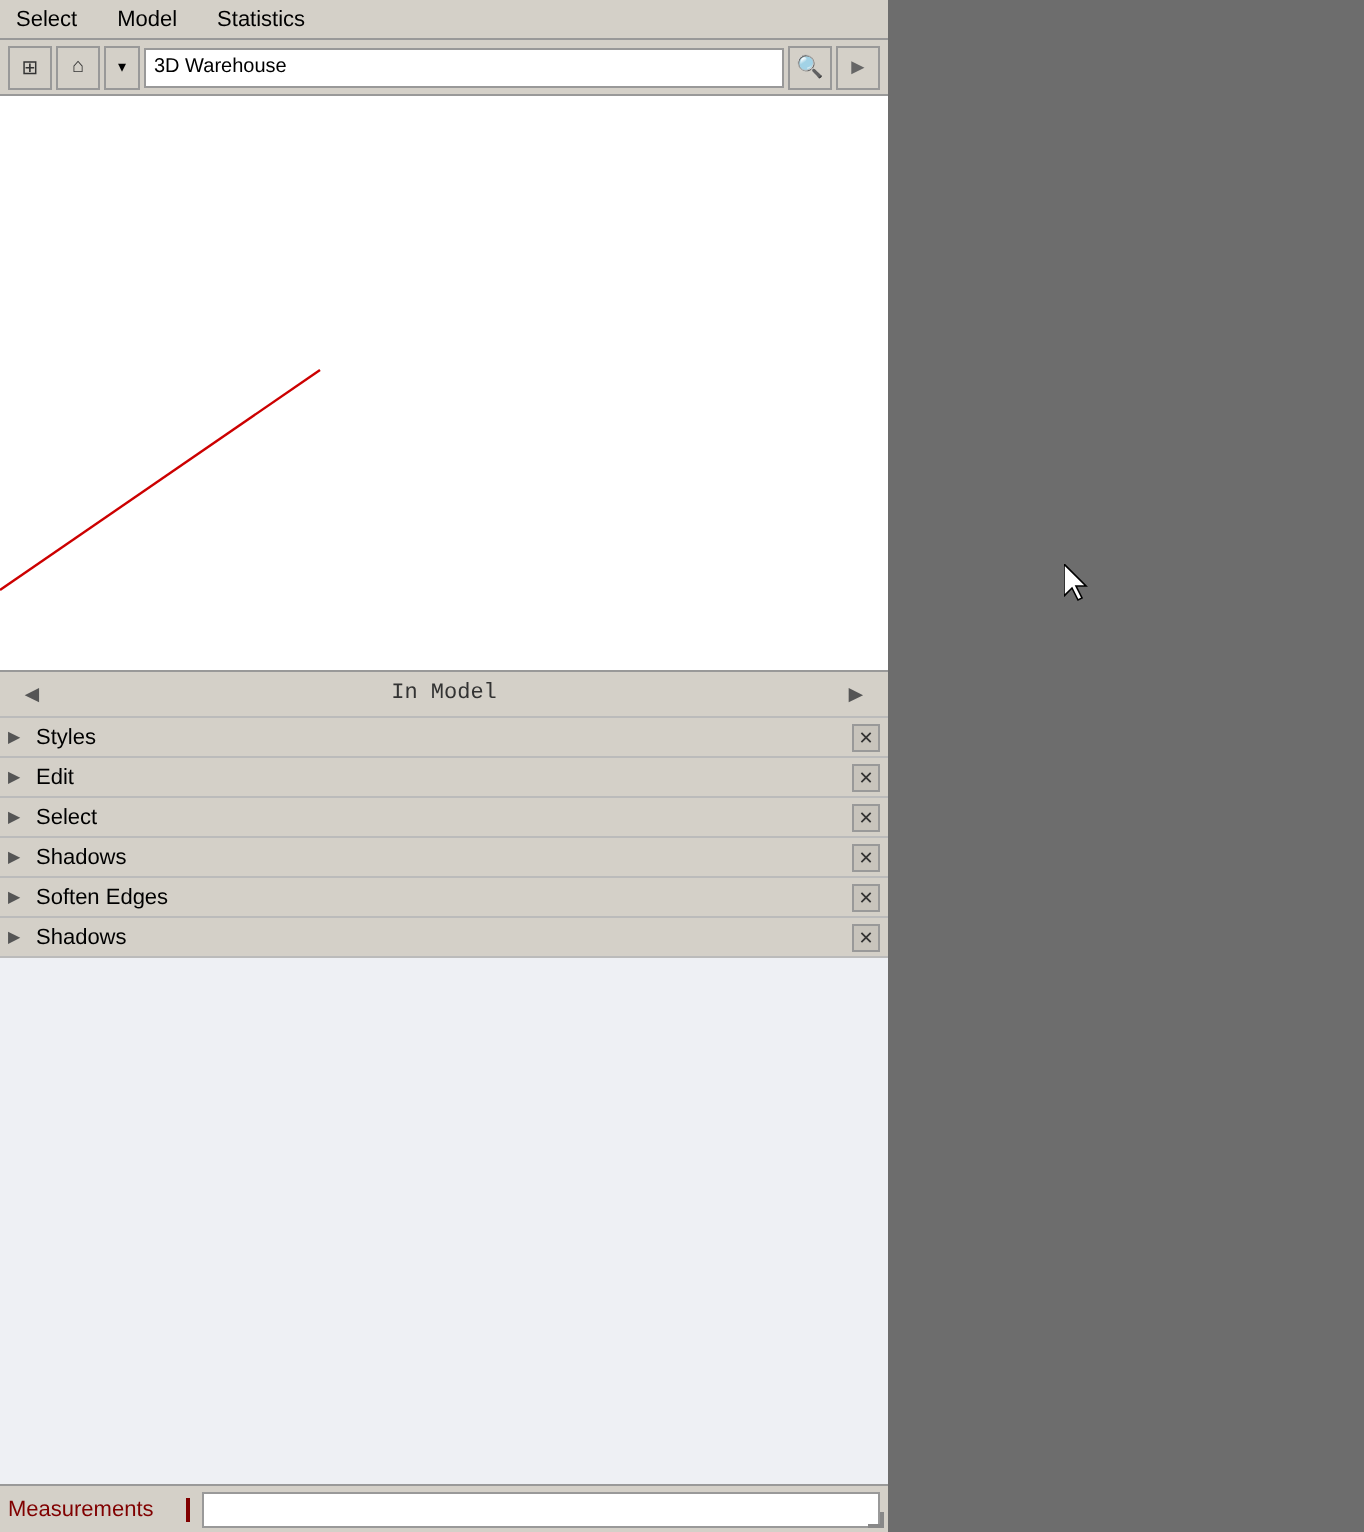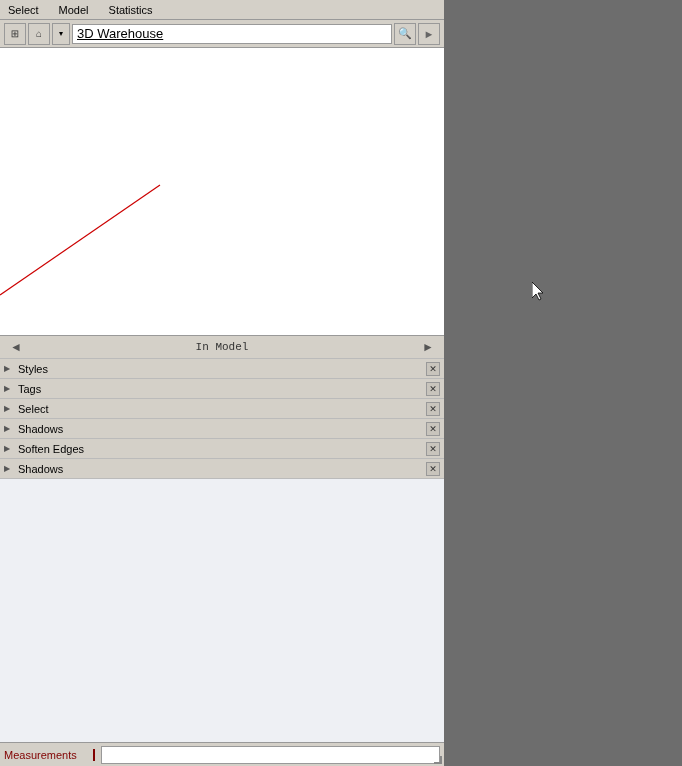--- a/index.html
+++ b/index.html
@@ -79,23 +79,22 @@
       cursor: pointer;
       font-size: 8px;
     }
 
     .search-input {
       flex: 1;
       height: 20px;
       border: 1px solid #999;
       background: #fff;
       padding: 0 4px;
-      font-size: 13px;
+      font-size: 10px;
       outline: none;
-      text-decoration: underline;
     }
 
     .search-btn {
       background: #d4d0c8;
       border: 1px solid #999;
       width: 22px;
       height: 22px;
       display: flex;
       align-items: center;
       justify-content: center;
@@ -341,21 +340,21 @@
       <div class="panel-item-left">
         <span class="panel-arrow">▶</span>
         <span class="panel-label">Styles</span>
       </div>
       <div class="panel-close">✕</div>
     </div>
 
     <div class="panel-item">
       <div class="panel-item-left">
         <span class="panel-arrow">▶</span>
-        <span class="panel-label">Tags</span>
+        <span class="panel-label">Edit</span>
       </div>
       <div class="panel-close">✕</div>
     </div>
 
     <div class="panel-item">
       <div class="panel-item-left">
         <span class="panel-arrow">▶</span>
         <span class="panel-label">Select</span>
       </div>
       <div class="panel-close">✕</div>

